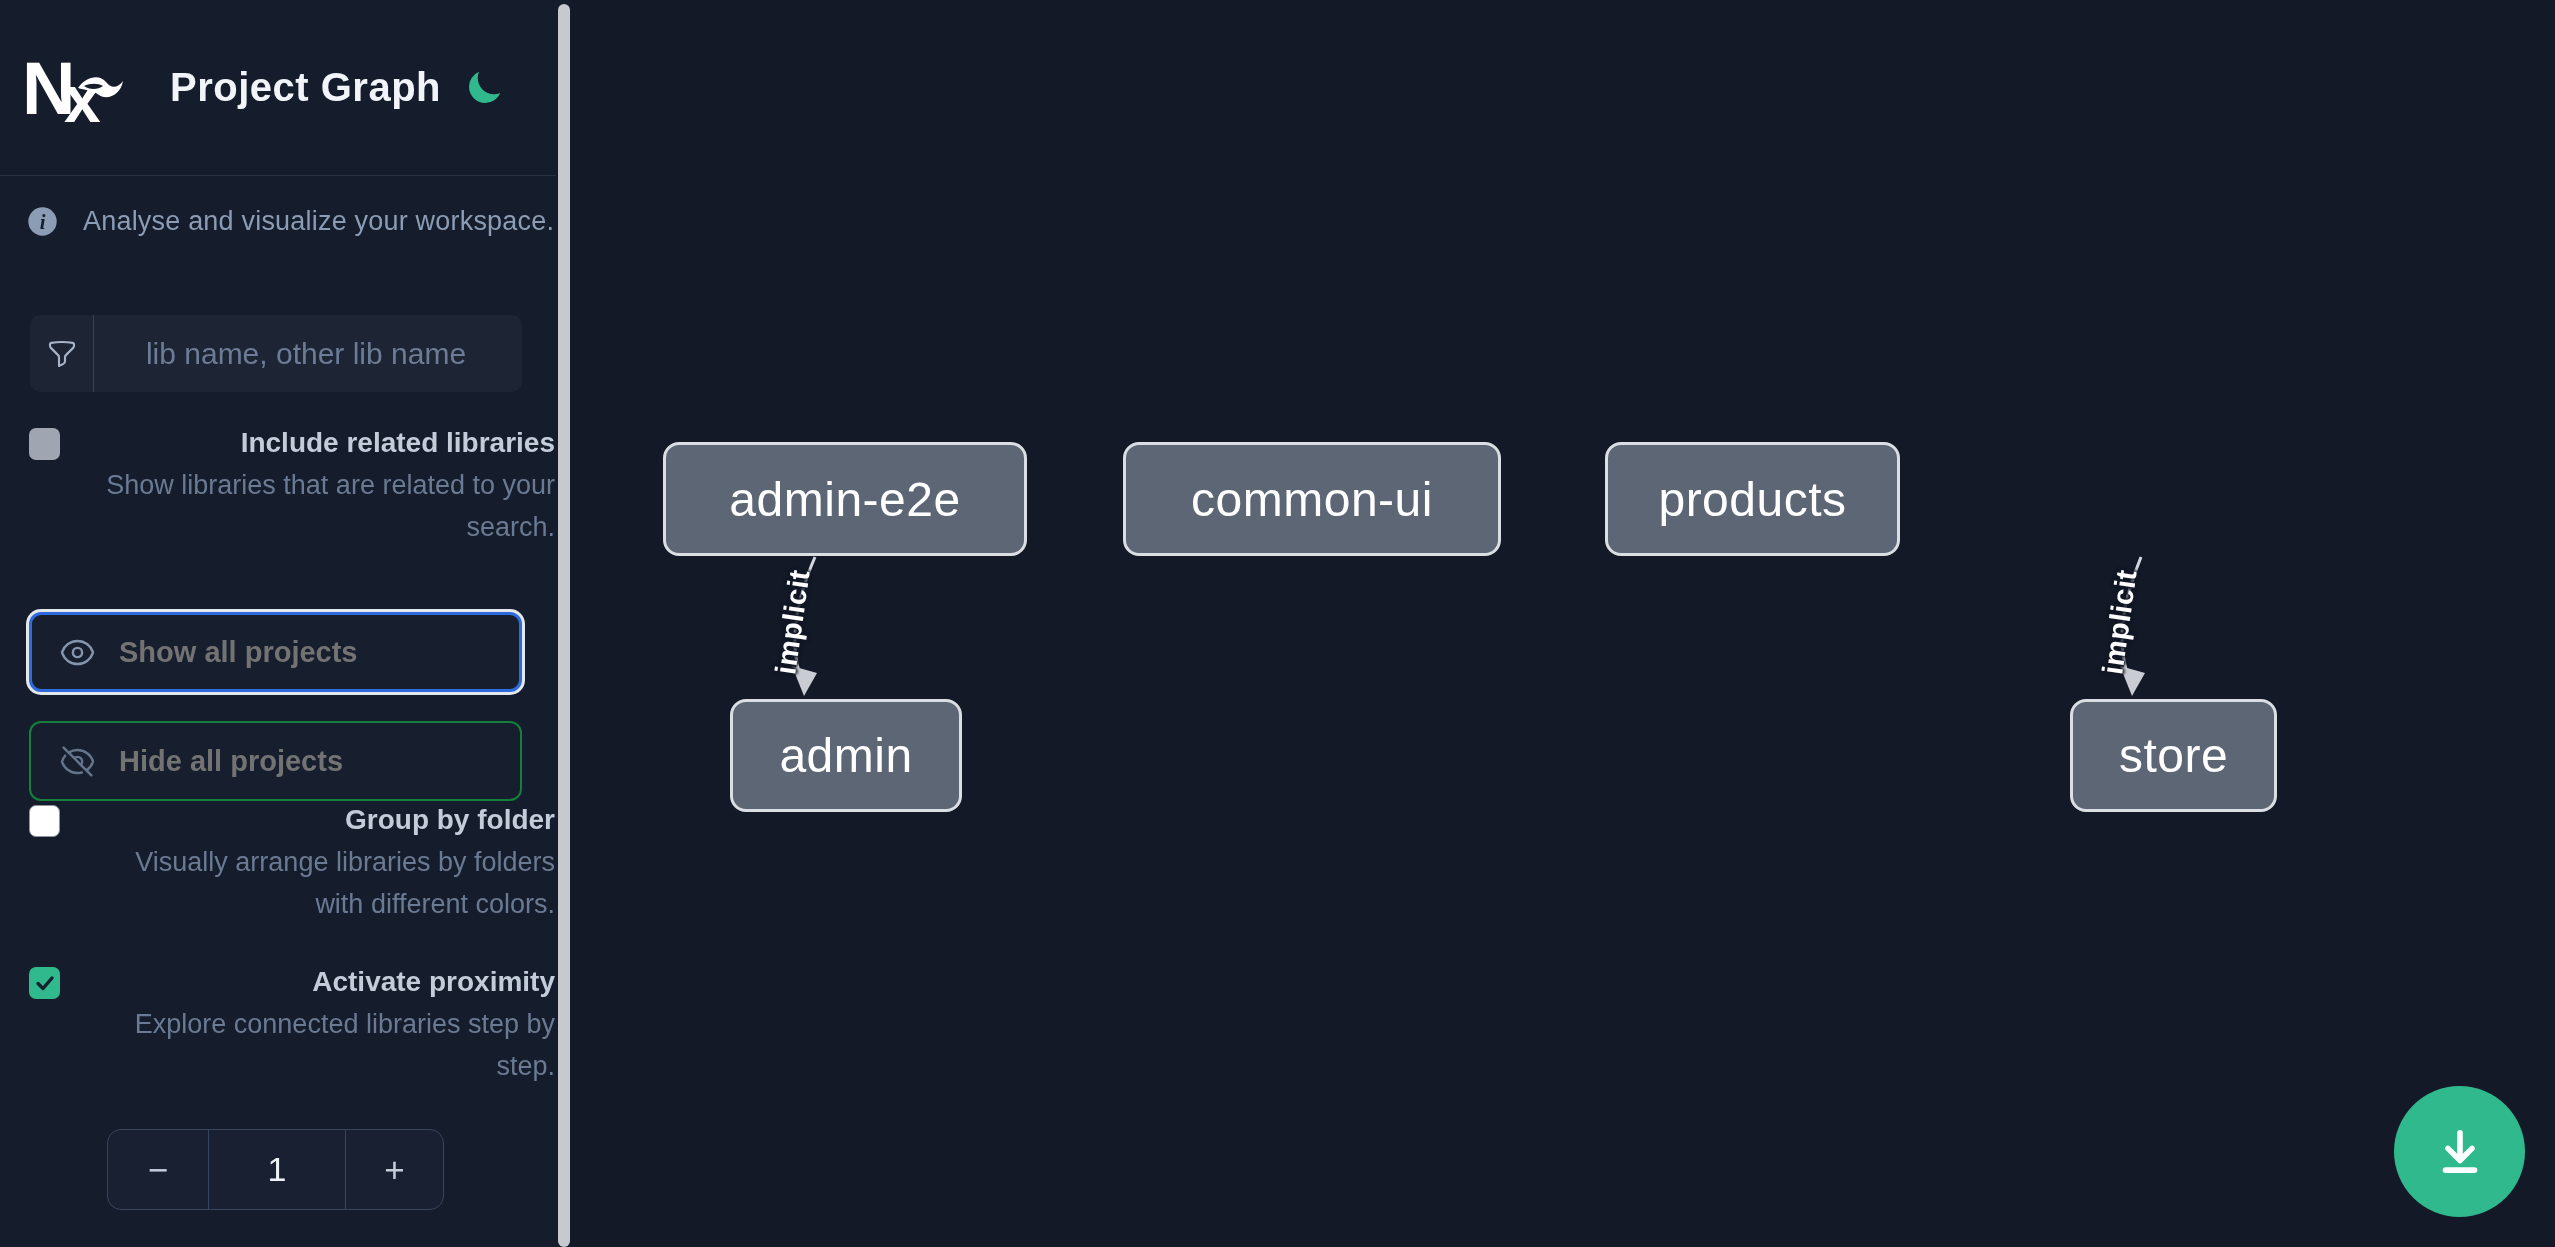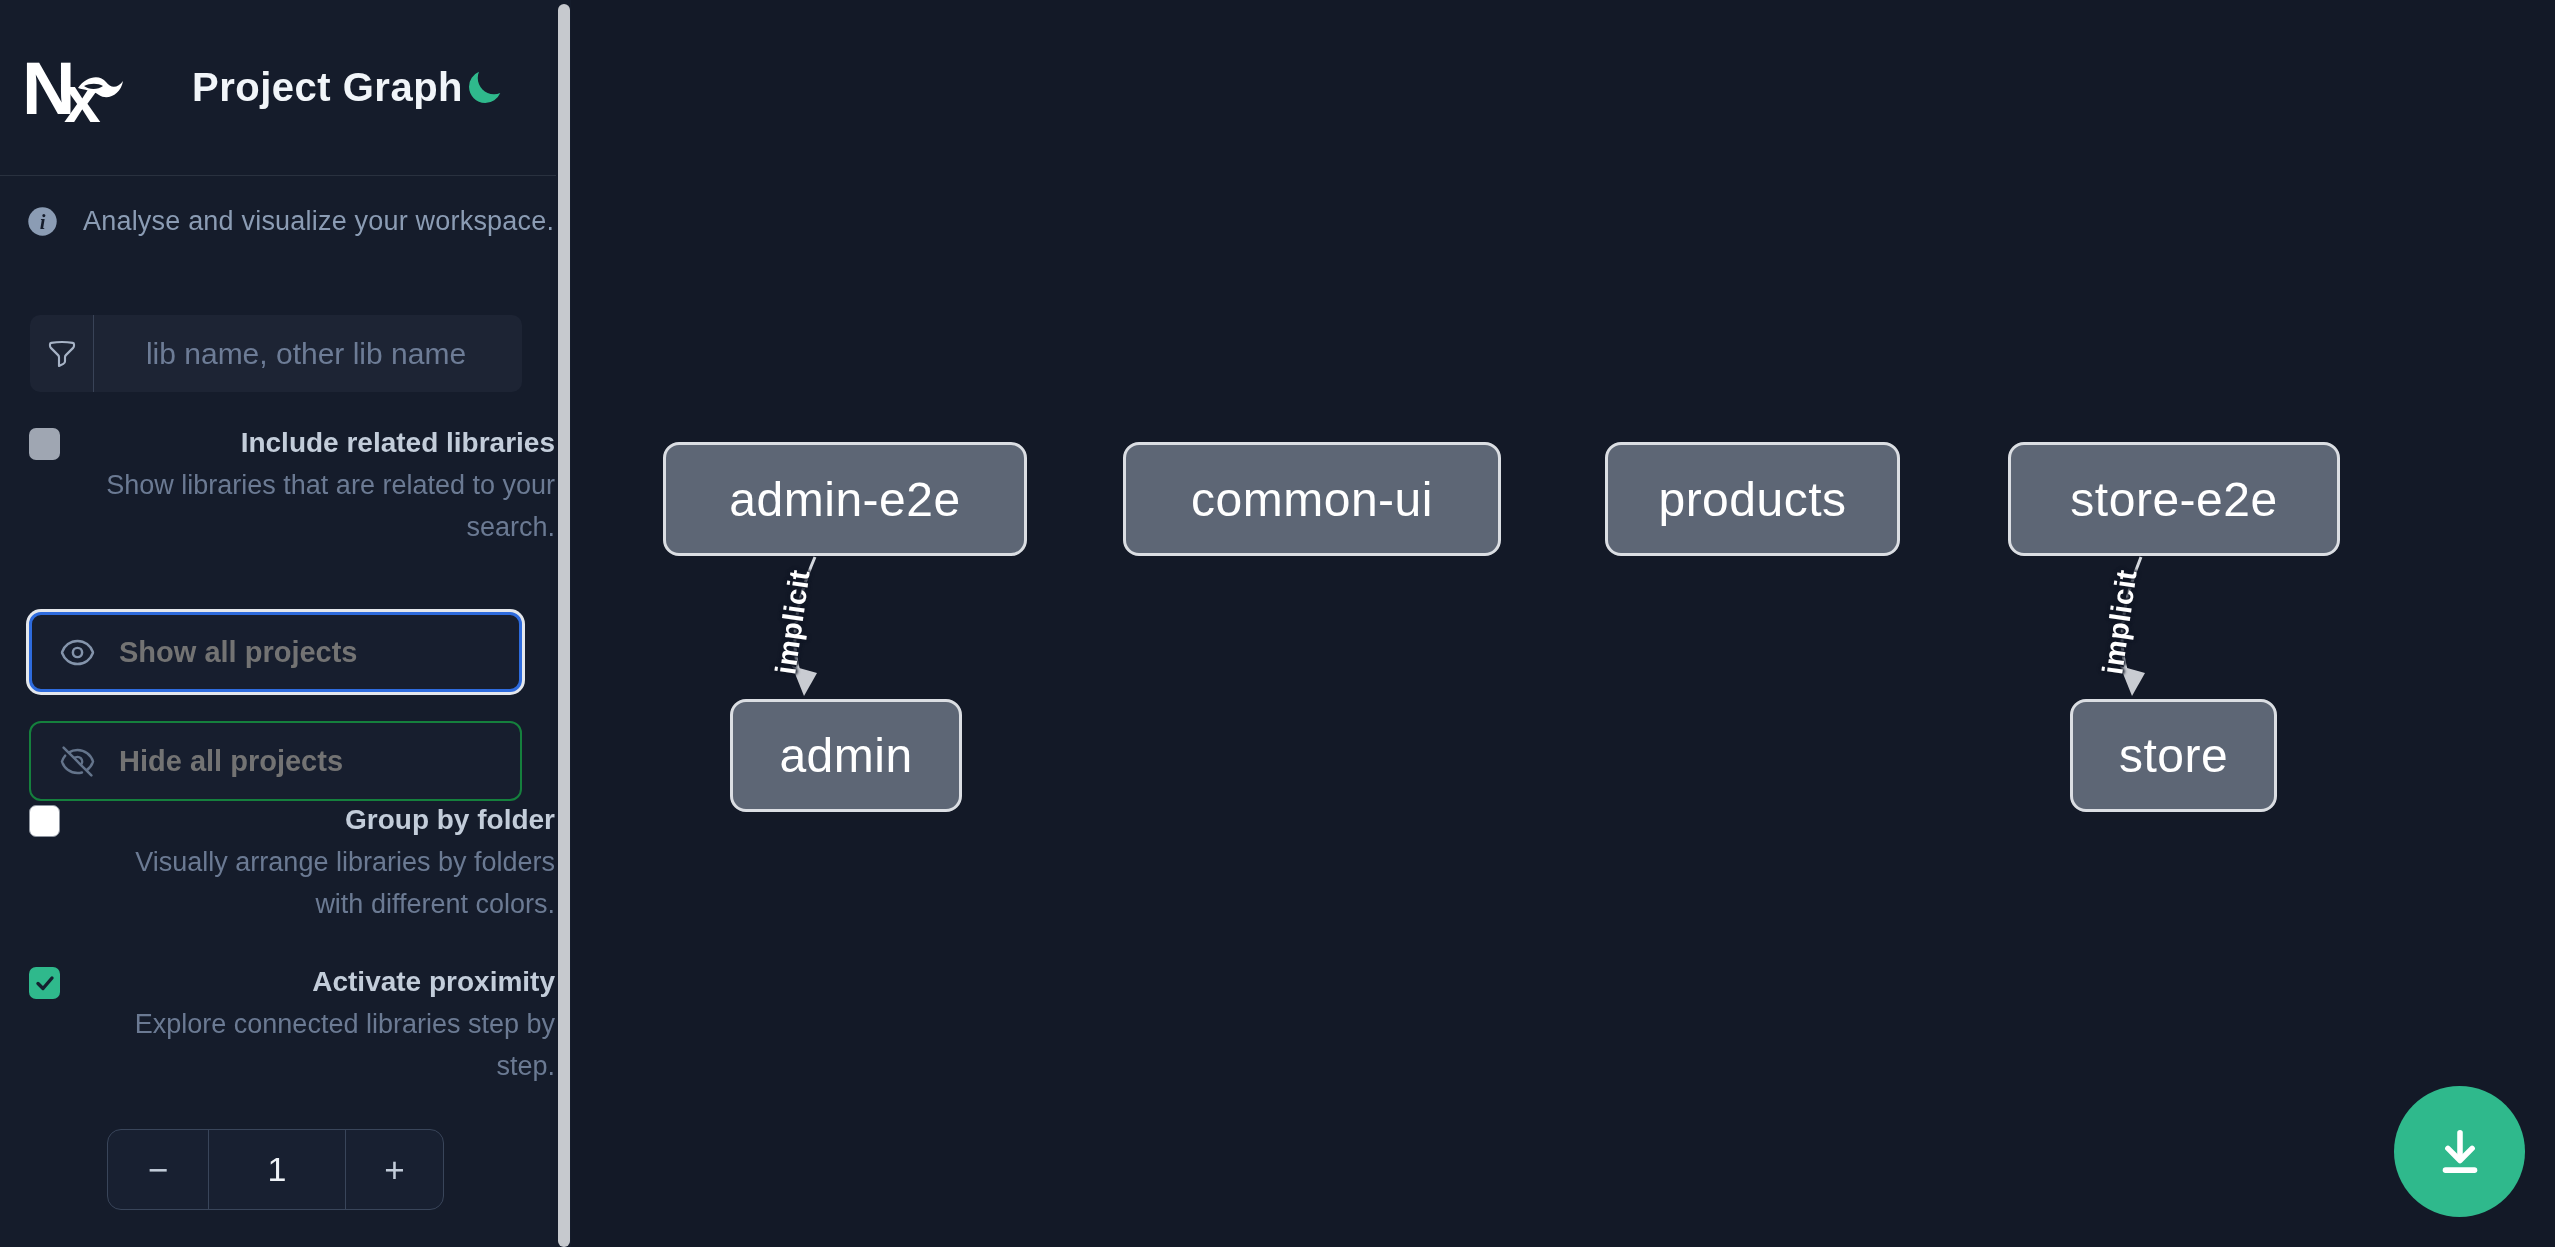--- a/index.html
+++ b/index.html
@@ -25,21 +25,21 @@
     background: #c6c9ce; border-radius: 7px;
   }
 
   .sb-header {
     height: 176px; display: flex; align-items: center;
     padding-left: 26px; padding-right: 52px;
     border-bottom: 1px solid #29313f;
   }
   .logo-svg { width: 100px; height: 72px; display: block; }
   .app-title {
-    margin-left: 66px; font-size: 40px; font-weight: 600; color: #f1f5f9;
+    margin-left: 44px; font-size: 40px; font-weight: 600; color: #f1f5f9;
     letter-spacing: 0.5px; white-space: nowrap;
   }
   .theme-toggle { margin-left: auto; width: 40px; height: 40px; cursor: pointer; }
   .theme-toggle svg { width: 40px; height: 40px; display: block; }
 
   .info-row {
     margin-top: 30px; padding-left: 27px; display: flex; align-items: center;
   }
   .info-icon-svg { width: 31px; height: 31px; flex: 0 0 auto; }
   .info-text { margin-left: 25px; font-size: 27px; color: #8b9cb4; letter-spacing: 0.2px; }
@@ -236,21 +236,20 @@
     <path d="M 815 557 C 798 596, 786 642, 803 684" fill="none" stroke="#d4d8de" stroke-width="3"></path>
     <polygon points="792,666 817,673 804,696" fill="#c9ccd2"></polygon>
 
     <path d="M 2141 557 C 2125 596, 2113 642, 2131 684" fill="none" stroke="#d4d8de" stroke-width="3"></path>
     <polygon points="2120,666 2145,673 2132,696" fill="#c9ccd2"></polygon>
   </svg>
 
   <div class="node" style="left:663px; top:442px; width:364px; height:114px;">admin-e2e</div>
   <div class="node" style="left:1123px; top:442px; width:378px; height:114px;">common-ui</div>
   <div class="node" style="left:1605px; top:442px; width:295px; height:114px;">products</div>
-  <div class="node" style="left:2008px; top:442px; width:332px; height:114px;">store-e2e</div>
   <div class="node" style="left:730px; top:699px; width:232px; height:113px;">admin</div>
   <div class="node" style="left:2070px; top:699px; width:207px; height:113px;">store</div>
 
   <div class="edge-label" style="left:793px; top:622px;">implicit</div>
   <div class="edge-label" style="left:2120px; top:622px;">implicit</div>
 
   <button class="fab">
     <svg viewBox="0 0 24 24" fill="none" stroke="#ffffff" stroke-width="2.3" stroke-linecap="round" stroke-linejoin="round">
       <path d="M12 4 v 10.5"></path>
       <path d="M7 10.5 12 15.5 17 10.5"></path>

